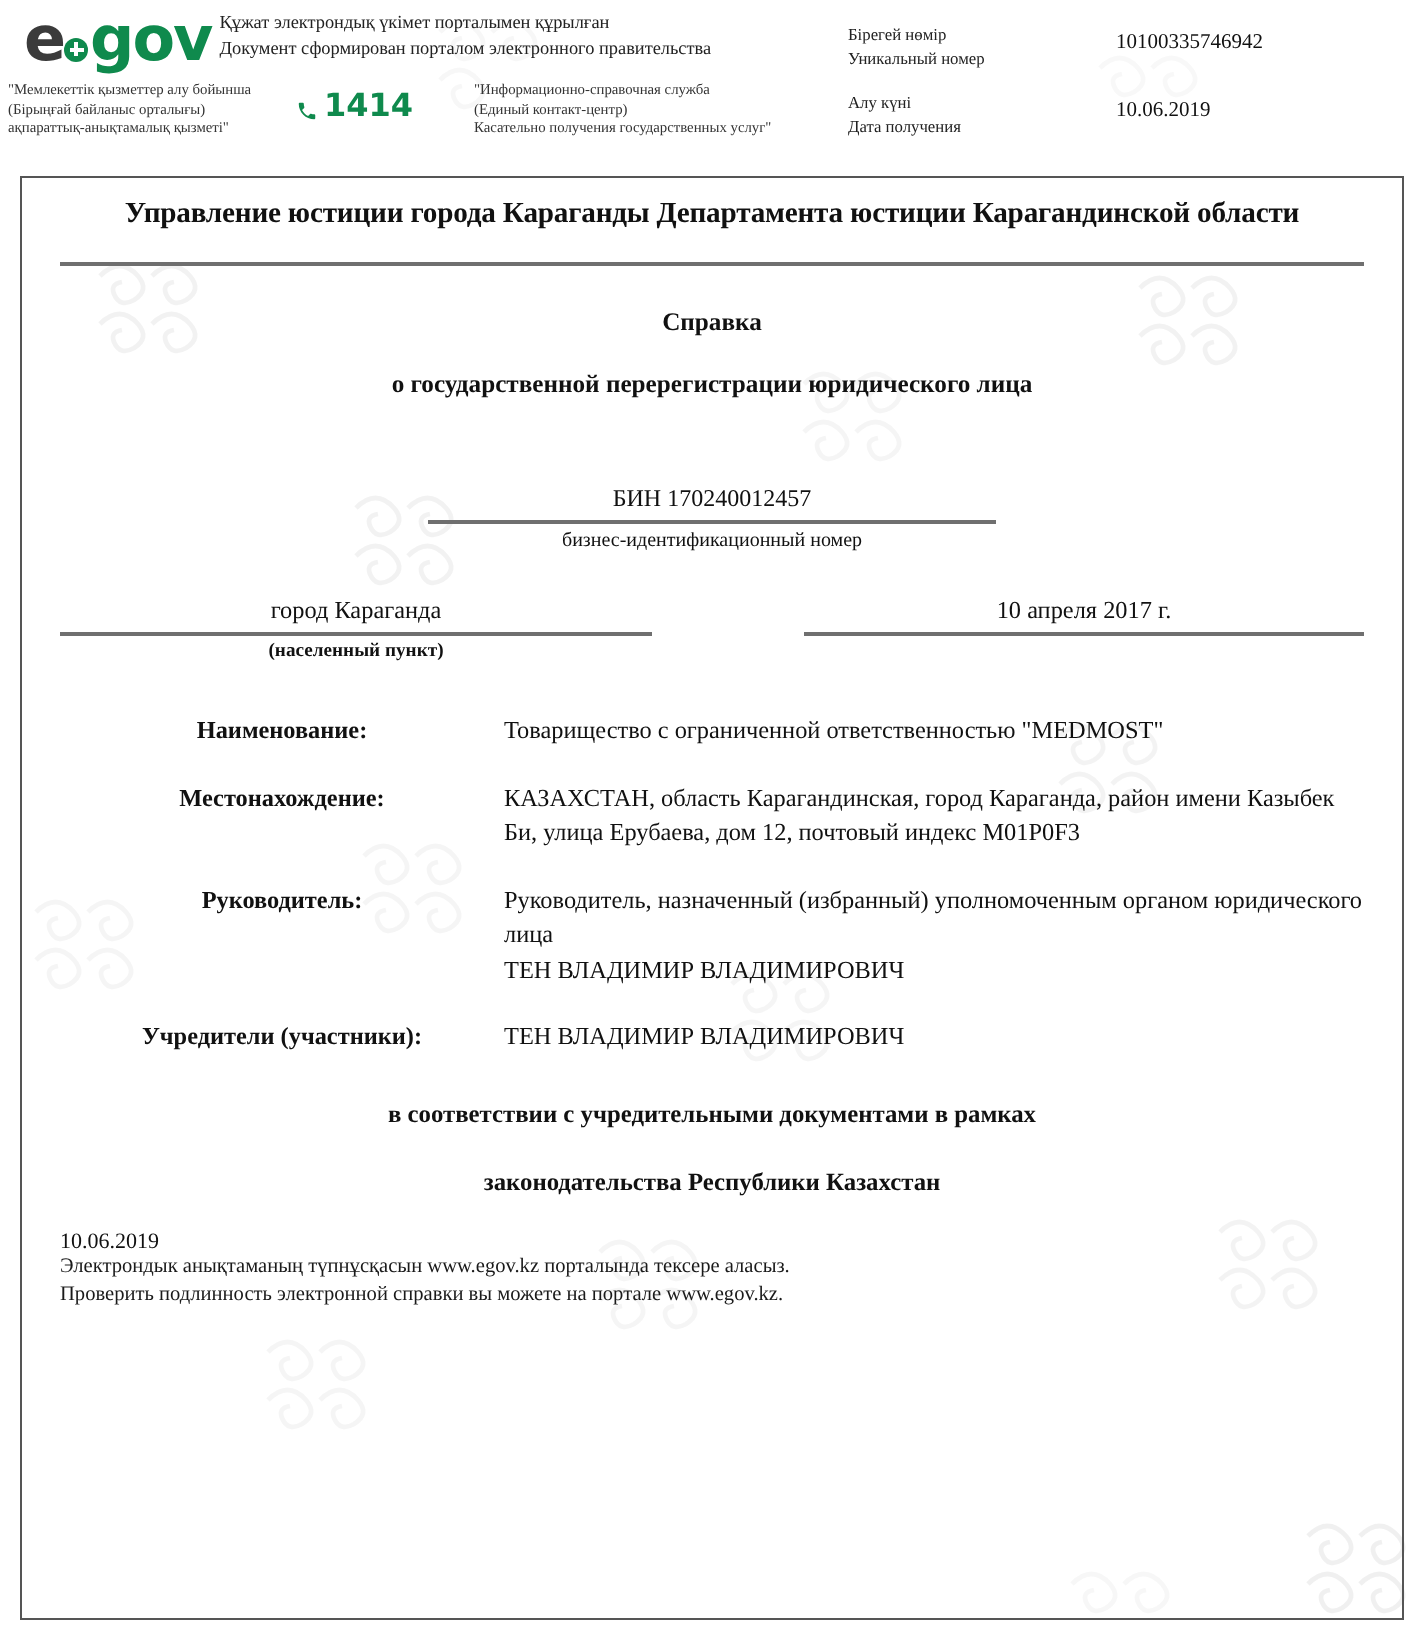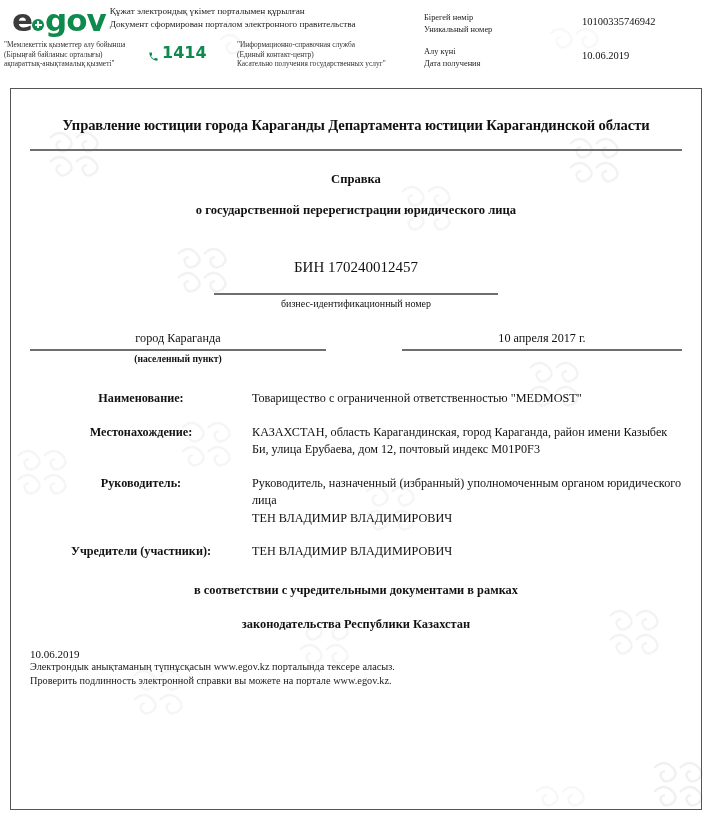--- a/index.html
+++ b/index.html
@@ -136,21 +136,20 @@
     position: absolute;
     left: 424px;
     top: 12px;
     width: 280px;
     font-size: 8.4px;
     line-height: 11.6px;
   }
   .meta-row {
     display: flex;
     margin-bottom: 11px;
-    gap: 24px;
   }
   .meta-labels {
     width: 134px;
     color: #222;
   }
   .meta-labels div { white-space: nowrap; }
   .meta-value {
     font-size: 10.5px;
     color: #111;
     padding-top: 4px;
@@ -165,21 +164,21 @@
     height: 722px;
     border: 1.3px solid #555;
     box-sizing: border-box;
     z-index: 1;
     background: transparent;
   }
 
   .doc-body {
     position: absolute;
     left: 10px;
-    top: 88px;
+    top: 70px;
     width: 692px;
     height: 722px;
     box-sizing: border-box;
     padding: 0 18px;
     z-index: 3;
   }
 
   .org-title {
     text-align: center;
     font-weight: bold;
@@ -209,24 +208,24 @@
     margin-top: 16px;
     color: #111;
   }
 
   
   .bin-wrap {
     margin-top: 40px;
     text-align: center;
   }
   .bin-value {
-    font-size: 15px;
+    font-size: 12px;
     color: #111;
     display: inline-block;
-    padding: 0 14px 17px 14px;
+    padding: 0 14px 3px 14px;
     border-bottom: 2px solid #6f6f6f;
     min-width: 256px;
   }
   .bin-caption {
     font-weight: normal;
     font-size: 10px;
     margin-top: 3px;
     color: #111;
   }
 

